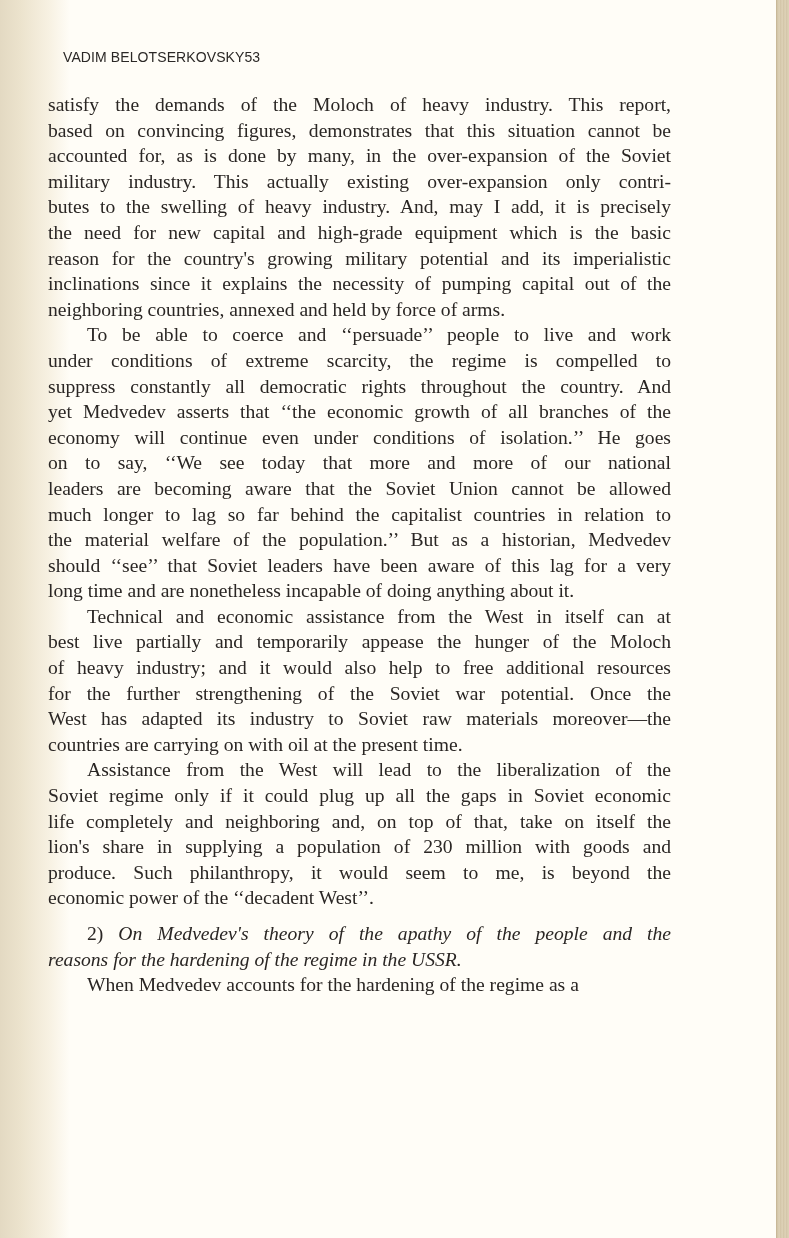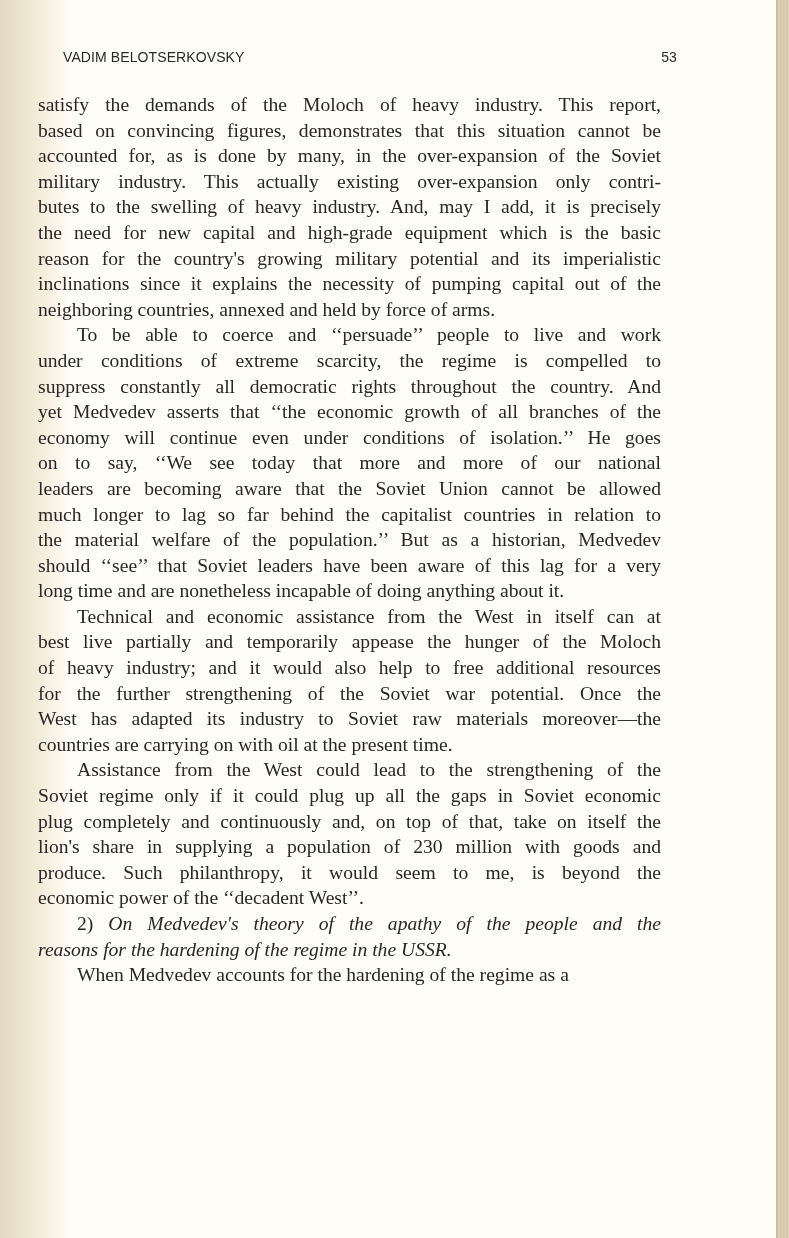--- a/index.html
+++ b/index.html
@@ -16,31 +16,31 @@
   }
   .page-edge {
     position: absolute; right: 0; top: 0; width: 12px; height: 1238px;
     background: repeating-linear-gradient(to right, #d9ccb0 0px, #cfc1a3 1px, #e4d9c0 2px, #d4c7aa 3px);
     border-left: 1px solid #c8b898;
   }
   .running-head {
     position: absolute; top: 49px; left: 63px; width: 614px;
     font-family: "Liberation Sans", sans-serif; font-size: 14px;
     letter-spacing: 0.1px; color: #2b2826;
-    display: flex; justify-content: space-between;
+    display: flex; 
   }
   .text-block {
-    position: absolute; top: 92px; left: 38px; width: 623px;
+    position: absolute; top: 92px; left: 48px; width: 623px;
     font-size: 19.6px; line-height: 25.6px;
   }
   .line { display: block; white-space: nowrap; text-align: justify; text-align-last: justify; height: 25.6px; }
   .line.last { text-align-last: left; }
   .line.indent { padding-left: 39px; }
   .italic { font-style: italic; }
-  .gap-before { }
+  .gap-before { margin-top: 10px; }
   .gap-before-lg { }
 </style>
 </head>
 <body>
 
 <div class="gutter-shadow"></div>
 <div class="page-edge"></div>
 
 <div class="running-head">
   <span>VADIM BELOTSERKOVSKY</span>
@@ -78,23 +78,23 @@
   <div>
     <span class="line indent">Technical and economic assistance from the West in itself can at</span>
     <span class="line">best live partially and temporarily appease the hunger of the Moloch</span>
     <span class="line">of heavy industry; and it would also help to free additional resources</span>
     <span class="line">for the further strengthening of the Soviet war potential. Once the</span>
     <span class="line">West has adapted its industry to Soviet raw materials moreover—the</span>
     <span class="line last">countries are carrying on with oil at the present time.</span>
   </div>
 
   <div>
-    <span class="line indent">Assistance from the West could lead to the strengthening of the</span>
+    <span class="line indent">Assistance from the West will lead to the liberalization of the</span>
     <span class="line">Soviet regime only if it could plug up all the gaps in Soviet economic</span>
-    <span class="line">plug completely and continuously and, on top of that, take on itself the</span>
+    <span class="line">life completely and neighboring and, on top of that, take on itself the</span>
     <span class="line">lion's share in supplying a population of 230 million with goods and</span>
     <span class="line">produce. Such philanthropy, it would seem to me, is beyond the</span>
     <span class="line last">economic power of the ‘‘decadent West’’.</span>
   </div>
 
   <div class="gap-before">
     <span class="line indent"><span>2)</span> <span class="italic">On Medvedev's theory of the apathy of the people and the</span></span>
     <span class="line last italic">reasons for the hardening of the regime in the USSR.</span>
   </div>
 

